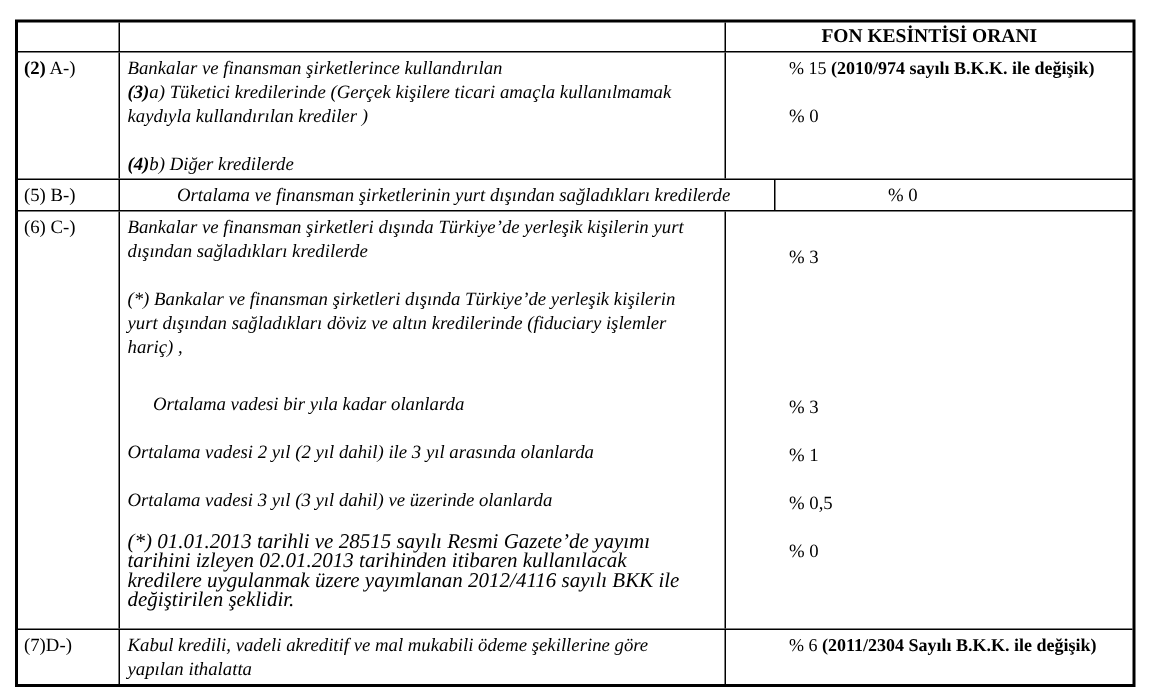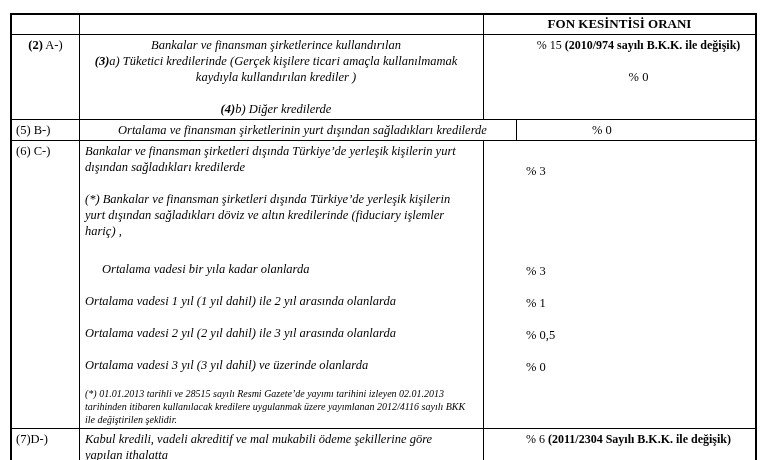--- a/index.html
+++ b/index.html
@@ -32,33 +32,33 @@
   .col2 { width: 404px; border-right: 1px solid #000; padding-left: 5px; padding-right: 16px; flex: none; font-style: italic; }
   .col3 { flex: 1; padding-left: 42px; padding-right: 4px; }
   .row-header { min-height: 19px; }
   .row-header .td { padding-top: 1px; padding-bottom: 1px; }
   .row-header .col3 {
     text-align: center;
     font-weight: bold;
     font-size: 13px;
     padding-left: 4px;
   }
-  .row-a { min-height: 78px; text-align: center; }
+  .row-a { min-height: 78px; }
   .row-b { min-height: 19px; gap: 33px; }
   .row-c { min-height: 278px; }
   .row-d { min-height: 34px; }
   p { margin: 0; }
   .b { font-weight: bold; }
   .mt16 { margin-top: 16px; }
   .mt22 { margin-top: 22px; margin-left: 17px; }
   .mt20 { margin-top: 20px; }
   .mt84 { margin-top: 84px; }
   .rate-long { white-space: nowrap; font-size: 12px; }
   .footnote {
-    font-size: 10px;
+    font-size: 14px;
     line-height: 13px;
     margin-top: 14px;
   }
 </style>
 </head>
 <body>
 
 <div class="doc-table">
 
   <div class="tr row-header">
@@ -85,21 +85,20 @@
     <div class="td col2">Ortalama ve finansman şirketlerinin yurt dışından sağladıkları kredilerde</div>
     <div class="td col3">% 0</div>
   </div>
 
   <div class="tr row-c">
     <div class="td col1">(6) C-)</div>
     <div class="td col2">
       <p>Bankalar ve finansman şirketleri dışında Türkiye’de yerleşik kişilerin yurt dışından sağladıkları kredilerde</p>
       <p class="mt16">(*) Bankalar ve finansman şirketleri dışında Türkiye’de yerleşik kişilerin yurt dışından sağladıkları döviz ve altın kredilerinde (fiduciary işlemler hariç) ,</p>
       <p class="mt22">Ortalama vadesi bir yıla kadar olanlarda</p>
-      <p class="mt16">Ortalama vadesi 1 yıl (1 yıl dahil) ile 2 yıl arasında olanlarda</p>
       <p class="mt16">Ortalama vadesi 2 yıl (2 yıl dahil) ile 3 yıl arasında olanlarda</p>
       <p class="mt16">Ortalama vadesi 3 yıl (3 yıl dahil) ve üzerinde olanlarda</p>
       <p class="footnote">(*) 01.01.2013 tarihli ve 28515 sayılı Resmi Gazete’de yayımı tarihini izleyen 02.01.2013 tarihinden itibaren  kullanılacak kredilere uygulanmak üzere yayımlanan 2012/4116 sayılı BKK ile değiştirilen şeklidir.</p>
     </div>
     <div class="td col3">
       <p class="mt20">% 3</p>
       <p class="mt84">% 3</p>
       <p class="mt16">% 1</p>
       <p class="mt16">% 0,5</p>
       <p class="mt16">% 0</p>

